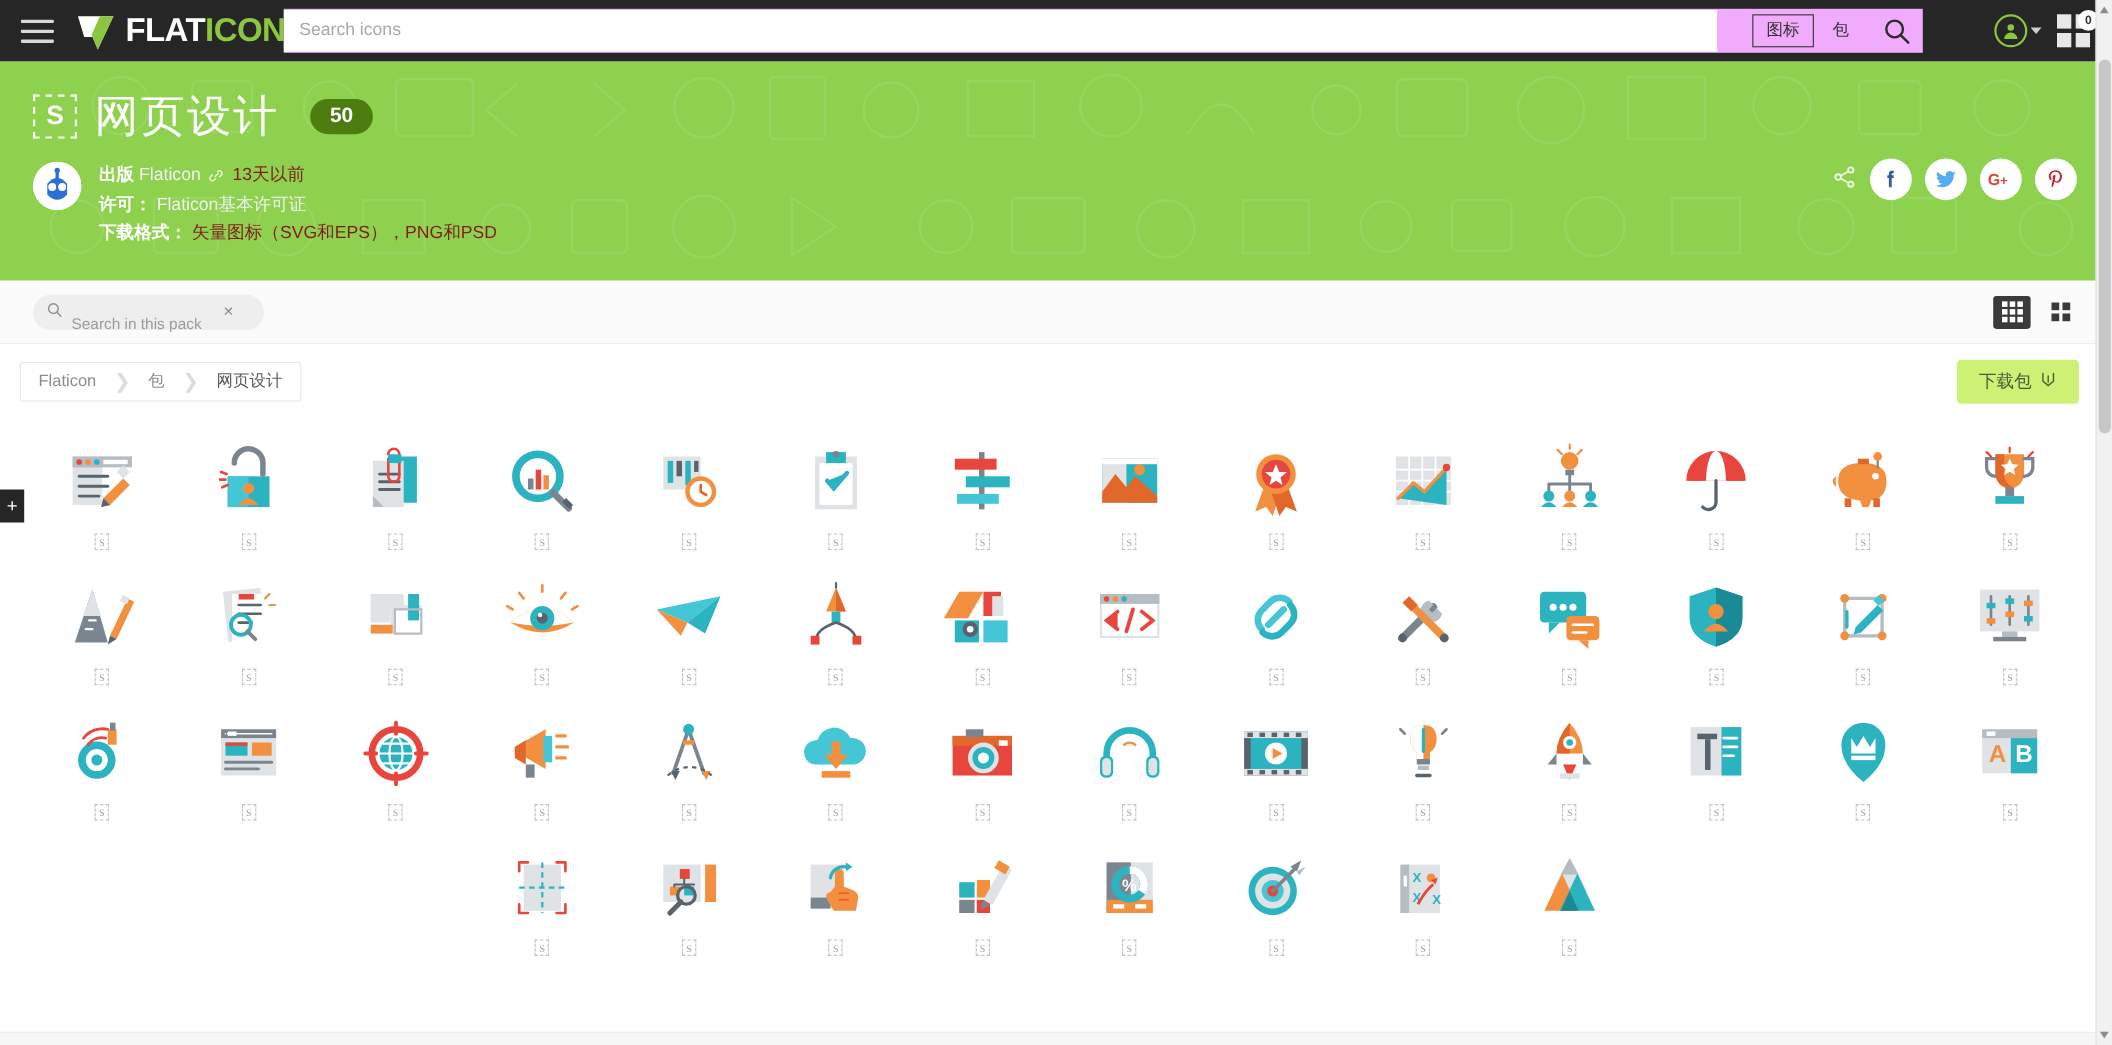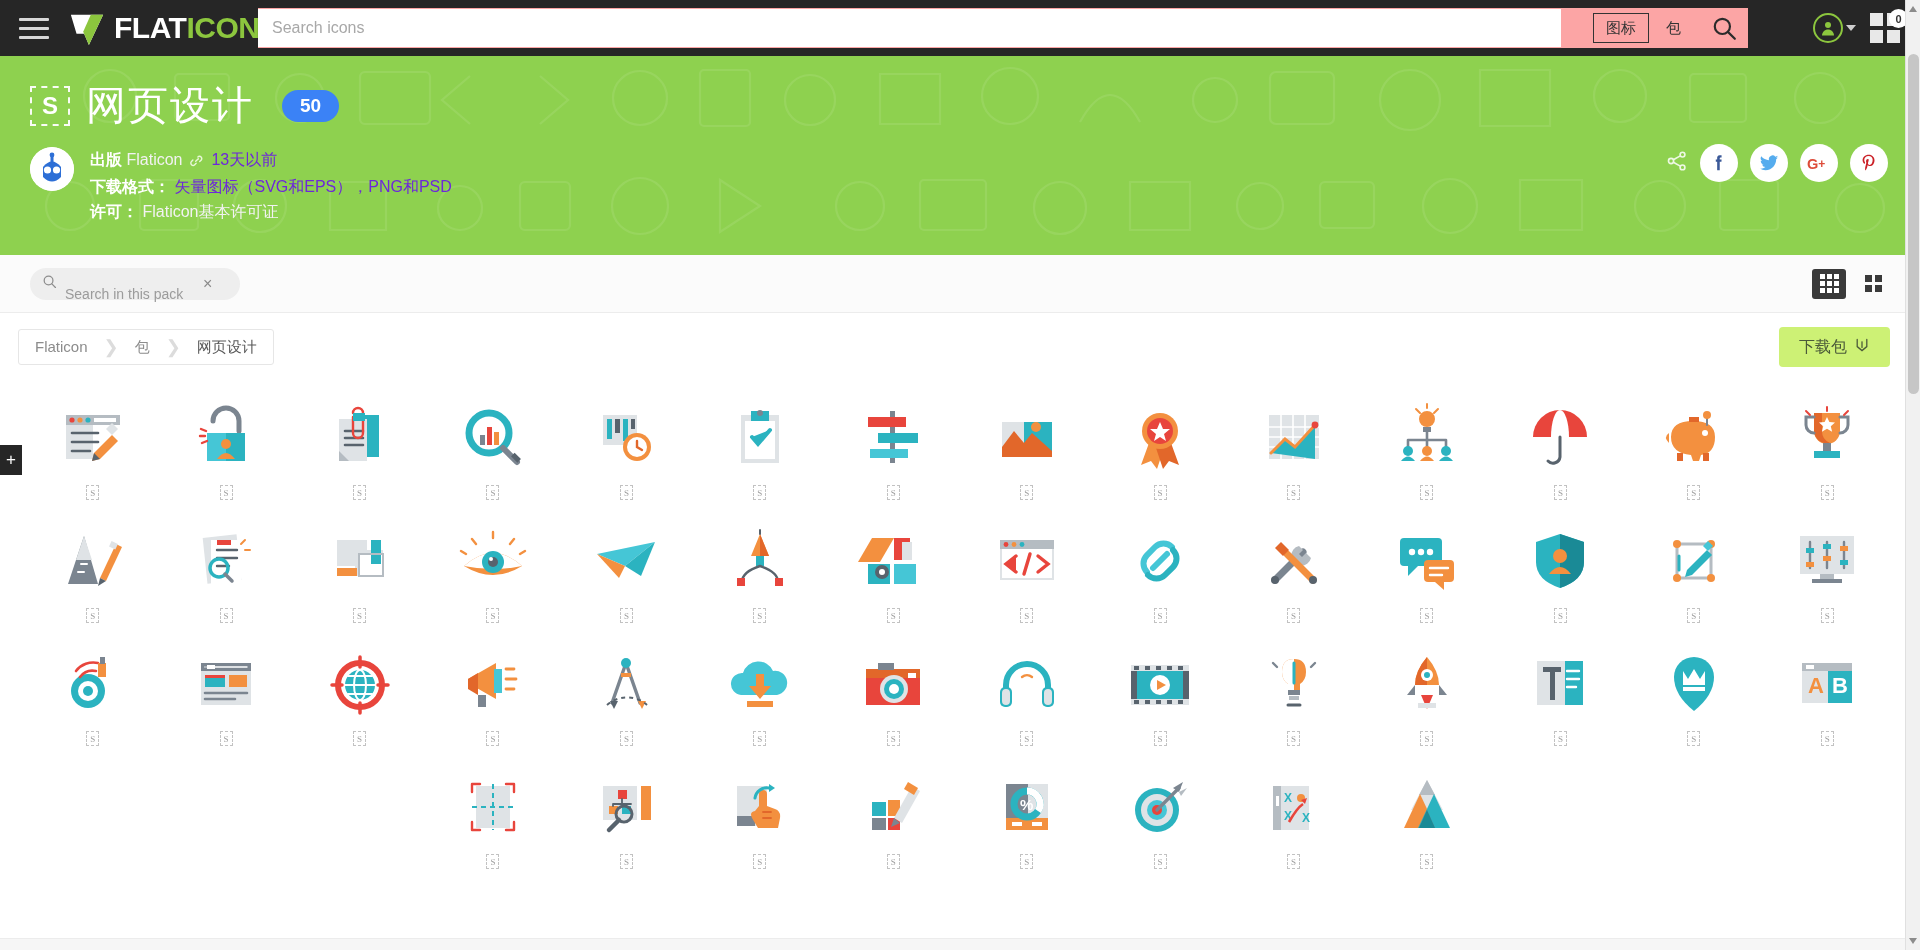--- a/index.html
+++ b/index.html
@@ -22,21 +22,21 @@
   }
   .hamburger span { display: block; width: 30px; height: 3px; background: #d8d8d8; border-radius: 1px; }
   .brand { display: flex; align-items: center; gap: 8px; margin-left: 8px; cursor: pointer; }
   .brand-mark { width: 38px; height: 38px; position: relative; }
   .brand-text { font-size: 30px; font-weight: bold; letter-spacing: -0.5px; }
   .brand-text .w { color: #ffffff; }
   .brand-text .g { color: #8cc63e; }
 
   .searchwrap {
     position: absolute; left: 258px; right: 172px; top: 8px; height: 40px;
-    background: #fca5a5; display: flex; align-items: center;
+    background: #f0abfc; display: flex; align-items: center;
   }
   .searchwrap input {
     flex: 1; border: 0; outline: 0; height: 38px; padding: 0 14px;
     font-size: 16px; color: #555; font-family: "Liberation Sans", sans-serif;
   }
   .searchwrap input::placeholder { color: #a8a8a8; }
   .seg {
     display: flex; align-items: center; gap: 4px; padding-right: 6px;
   }
   .seg-btn {
@@ -77,33 +77,33 @@
   }
   .banner-inner { position: relative; padding: 22px 30px 0 30px; }
   .pack-titlerow { display: flex; align-items: center; gap: 16px; }
   .pack-sbadge {
     width: 40px; height: 40px; border: 2px dashed rgba(255,255,255,.95);
     display: flex; align-items: center; justify-content: center;
     font-size: 24px; font-weight: bold; color: #ffffff;
   }
   .pack-title { font-size: 40px; font-weight: normal; letter-spacing: 2px; }
   .pack-count {
-    background: #3b82f6; color: #fff; border-radius: 20px;
+    background: #4d7c0f; color: #fff; border-radius: 20px;
     padding: 5px 18px; font-size: 19px; font-weight: bold; margin-left: 12px;
   }
   .pack-meta { display: flex; gap: 16px; margin-top: 14px; }
   .author-av {
     width: 44px; height: 44px; border-radius: 50%; background: #ffffff;
     display: flex; align-items: center; justify-content: center; flex: 0 0 44px;
     overflow: hidden;
   }
   .meta-lines { font-size: 16px; line-height: 25px; }
   .meta-lines .lbl { font-weight: bold; text-align: right; }
   .meta-lines .val { color: #f2f2f2; }
-  .meta-lines .dim { color: #6d28d9; }
+  .meta-lines .dim { color: #7f1d1d; }
   .link-ico { display: inline-block; vertical-align: -2px; margin: 0 3px; }
 
   .social {
     position: absolute; right: 32px; top: 88px; display: flex; align-items: center; gap: 12px;
   }
   .share-ico { cursor: pointer; opacity: .85; }
   .sbtn {
     width: 38px; height: 38px; border-radius: 50%; background: #fff;
     display: flex; align-items: center; justify-content: center; cursor: pointer;
   }
@@ -319,26 +319,26 @@
           <span class="link-ico">
             <svg viewBox="0 0 16 16" width="14" height="14" fill="none" stroke="#e8f7d8" stroke-width="1.6" stroke-linecap="round">
               <path d="M6.5 9.5 l3-3"></path>
                 <path d="M9 4.5 a2.6 2.6 0 0 1 3.7 3.7 l-1.6 1.6"></path>
               <path d="M7 11.7 l-1.6 1.6 a2.6 2.6 0 0 1 -3.7-3.7 l1.6-1.6"></path>
             </svg>
           </span>
           <span class="dim">13天以前</span>
         </div>
         <div>
+          <span class="lbl">许可：</span>
+          <span class="val">Flaticon基本许可证</span>
+        </div>
+        <div>
           <span class="lbl">下载格式：</span>
           <span class="dim">矢量图标（SVG和EPS），PNG和PSD</span>
-        </div>
-        <div>
-          <span class="lbl">许可：</span>
-          <span class="val">Flaticon基本许可证</span>
         </div>
       </div>
     </div>
   </div>
 
   <div class="social">
     <span class="share-ico">
       <svg viewBox="0 0 24 24" width="22" height="22" fill="none" stroke="#ffffff" stroke-width="1.8">
         <circle cx="18" cy="5" r="2.6"></circle>
           <circle cx="18" cy="19" r="2.6"></circle>

